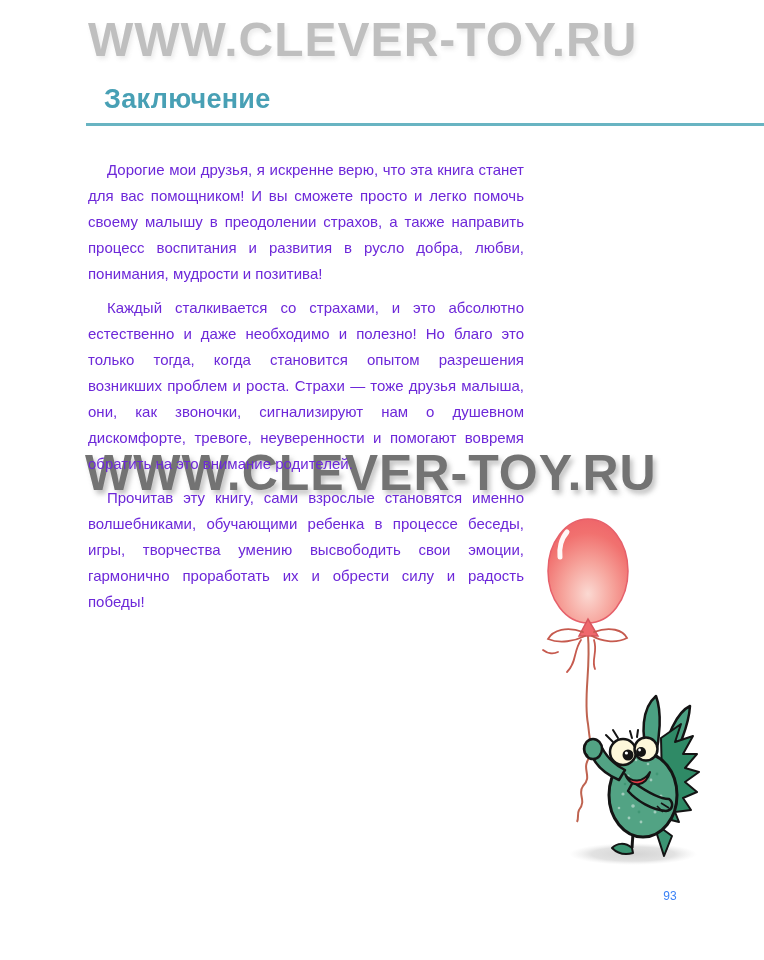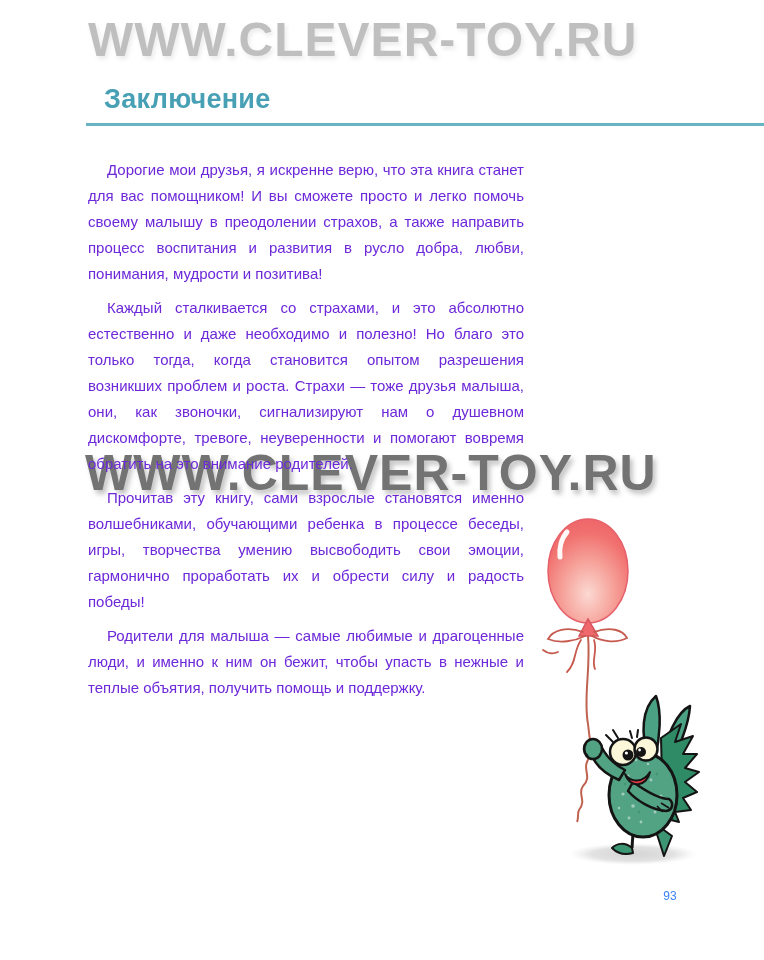--- a/index.html
+++ b/index.html
@@ -105,21 +105,20 @@
 
   <h1 class="title">Заключение</h1>
   <div class="rule"></div>
 
   <div class="watermark wm-mid">WWW.CLEVER-TOY.RU</div>
 
   <div class="body-text">
     <p>Дорогие мои друзья, я искренне верю, что эта книга станет для вас помощником! И вы сможете просто и легко помочь своему малышу в преодолении страхов, а также направить процесс воспитания и развития в русло добра, любви, понимания, мудрости и позитива!</p>
     <p>Каждый сталкивается со страхами, и это абсолютно естественно и даже необходимо и полезно! Но благо это только тогда, когда становится опытом разрешения возникших проблем и роста. Страхи — тоже друзья малыша, они, как звоночки, сигнализируют нам о душевном дискомфорте, тревоге, неуверенности и помогают вовремя обратить на это внимание родителей.</p>
     <p>Прочитав эту книгу, сами взрослые становятся именно волшебниками, обучающими ребенка в процессе беседы, игры, творчества умению высвободить свои эмоции, гармонично проработать их и обрести силу и радость победы!</p>
-    <p>Родители для малыша — самые любимые и драгоценные люди, и именно к ним он бежит, чтобы упасть в нежные и теплые объятия, получить помощь и поддержку.</p>
   </div>
 
   <svg class="illustration" width="182" height="356" viewBox="0 0 182 356" xmlns="http://www.w3.org/2000/svg">
     <defs>
       <radialGradient id="balloonGrad" cx="0.5" cy="0.72" r="0.78">
         <stop offset="0" stop-color="#fbd9d2"></stop>
         <stop offset="0.4" stop-color="#f6a39b"></stop>
         <stop offset="0.75" stop-color="#f1716f"></stop>
         <stop offset="1" stop-color="#ee6168"></stop>
       </radialGradient>

